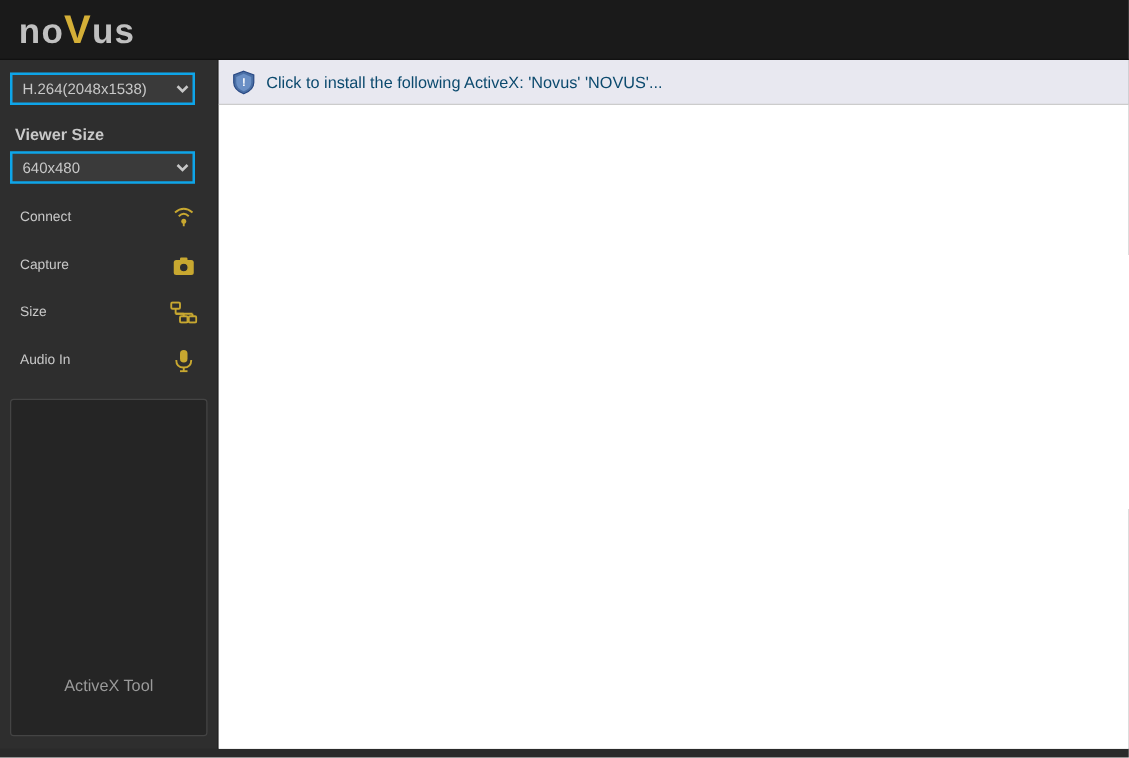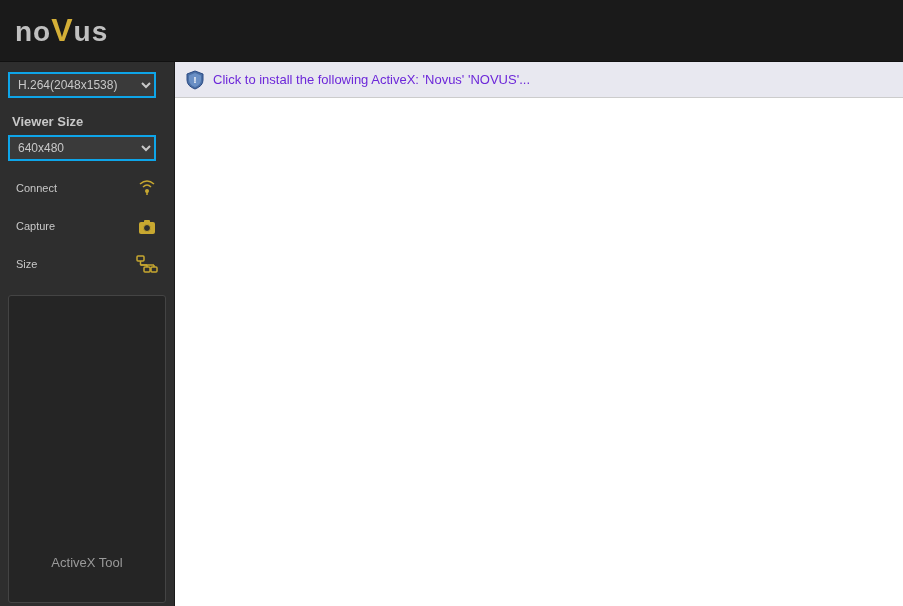--- a/index.html
+++ b/index.html
@@ -10,21 +10,21 @@
       background: #2a2a2a;
       font-family: Arial, sans-serif;
       font-size: 13px;
       color: #c8c8c8;
       overflow: hidden;
     }
 
     
     #header {
       background: #1a1a1a;
-      height: 62px;
+      height: 48px;
       display: flex;
       align-items: center;
       padding: 0 15px;
       border-bottom: 1px solid #111;
     }
 
     .logo {
       display: flex;
       align-items: center;
     }
@@ -155,21 +155,21 @@
 
     .shield-icon-wrap {
       width: 20px;
       height: 20px;
       display: flex;
       align-items: center;
       justify-content: center;
     }
 
     .activex-message {
-      color: #6d28d9;
+      color: #0c4a6e;
       font-size: 13px;
     }
 
     .content-white-area {
       flex: 1;
       background: #ffffff;
     }
   </style>
 </head>
 <body>
@@ -241,20 +241,31 @@
           <line x1="4.5" y1="6" x2="4.5" y2="10" stroke="#c8a830" stroke-width="1.5"></line>
           <line x1="4.5" y1="10" x2="11" y2="10" stroke="#c8a830" stroke-width="1.5"></line>
           <line x1="11" y1="10" x2="11" y2="12" stroke="#c8a830" stroke-width="1.5"></line>
           <line x1="4.5" y1="10" x2="18" y2="10" stroke="#c8a830" stroke-width="1.5"></line>
           <line x1="18" y1="10" x2="18" y2="12" stroke="#c8a830" stroke-width="1.5"></line>
         </svg>
       </span>
     </div>
 
 
+    <div class="sidebar-item">
+      <span class="sidebar-item-label">Audio In</span>
+      <span class="sidebar-icon icon-golden">
+        <svg width="20" height="20" viewBox="0 0 20 20" fill="#c8a830" xmlns="http://www.w3.org/2000/svg">
+          <rect x="7" y="2" width="6" height="10" rx="3" fill="#c8a830"></rect>
+          <path d="M4 10 Q4 16 10 16 Q16 16 16 10" stroke="#c8a830" stroke-width="1.5" fill="none"></path>
+          <line x1="10" y1="16" x2="10" y2="19" stroke="#c8a830" stroke-width="1.5"></line>
+          <line x1="7" y1="19" x2="13" y2="19" stroke="#c8a830" stroke-width="1.5"></line>
+        </svg>
+      </span>
+    </div>
 
     <div class="activex-tool-box">
       <span class="activex-tool-label">ActiveX Tool</span>
     </div>
 
   </div>
 
   <div id="content">
 
     <div class="activex-bar">

